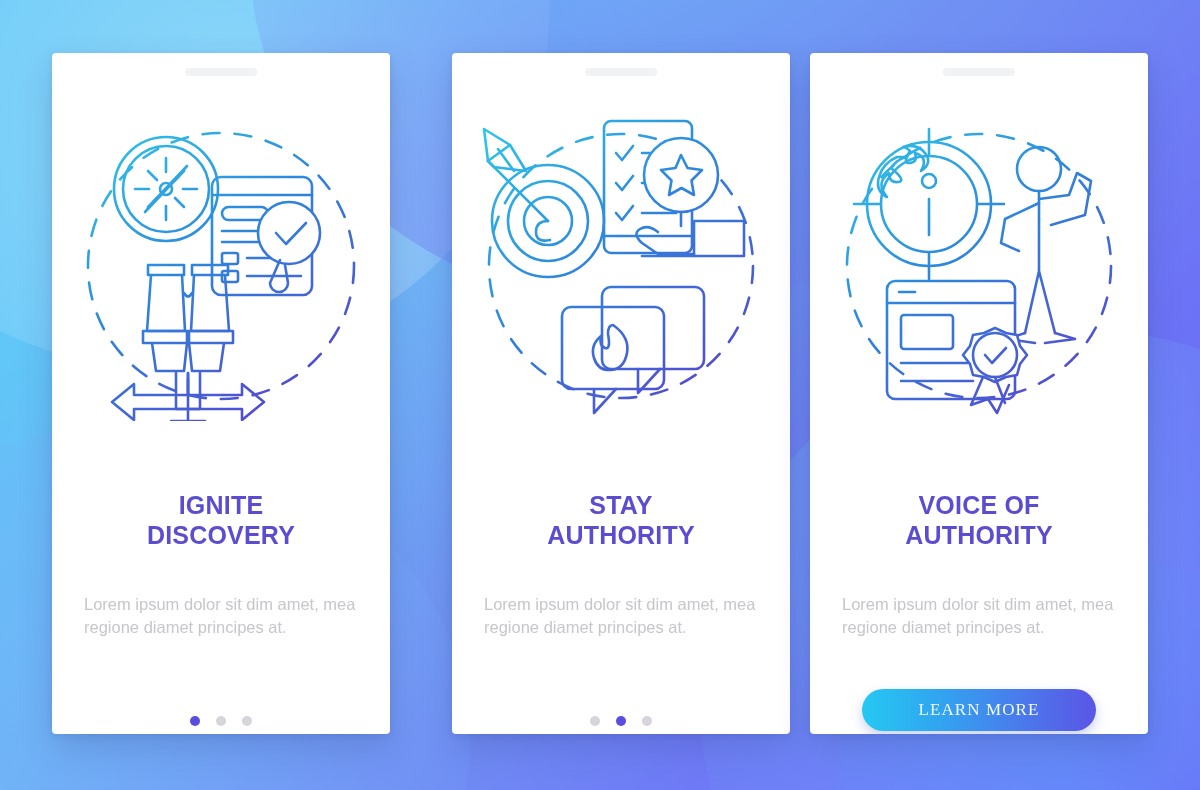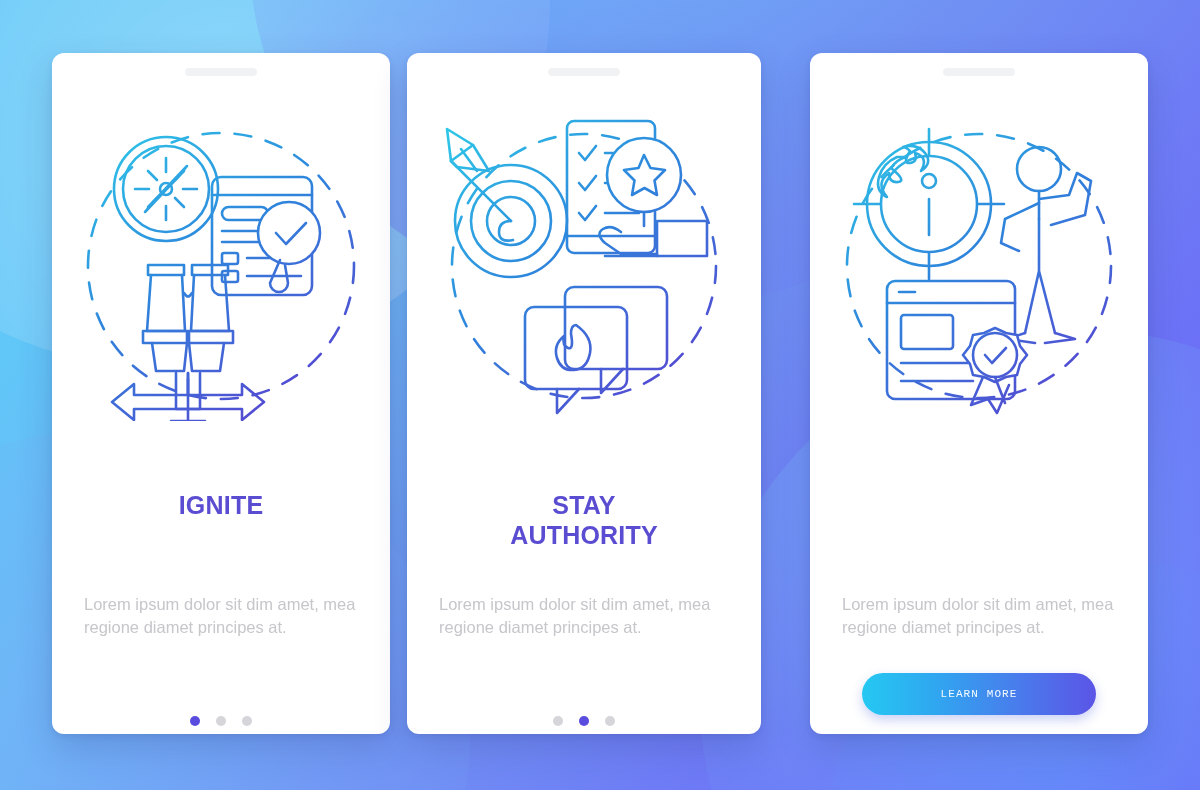--- a/index.html
+++ b/index.html
@@ -21,26 +21,26 @@
   #blob-c{ left:700px; top:330px; width:760px; height:740px;
     background:radial-gradient(circle at 40% 35%, rgba(120,205,250,.45), rgba(120,205,250,0) 63%);}
   #blob-d{ left:-250px; top:430px; width:720px; height:620px;
     background:radial-gradient(circle at 70% 30%, rgba(120,170,250,.35), rgba(120,170,250,0) 68%);}
   #blob-e{ left:830px; top:560px; width:560px; height:520px;
     background:radial-gradient(circle at 40% 40%, rgba(88,150,250,.40), rgba(88,150,250,0) 64%);}
 
   .phones{position:absolute;inset:0;}
   .phone{
     position:absolute;top:53px;width:338px;height:681px;
-    background:#ffffff;border-radius:12px;
+    background:#ffffff;border-radius:4px;
     box-shadow:0 14px 34px rgba(40,50,120,.20), 0 2px 6px rgba(40,50,120,.10);
     overflow:hidden;
   }
   #phone-1{left:52px;}
-  #phone-2{left:407px;padding-left:16px;}
+  #phone-2{left:452px;}
   #phone-3{left:810px;}
   .notch{
     position:absolute;left:50%;transform:translateX(-50%);top:15px;
     width:72px;height:8px;border-radius:5px;background:#f1f2f4;
   }
   .art{position:absolute;left:0;top:58px;width:100%;height:340px;}
   .art svg{display:block;margin:0 auto;}
   .title{
     position:absolute;left:18px;right:18px;top:437px;
     text-align:center;font-size:25px;line-height:30px;font-weight:bold;
@@ -50,25 +50,25 @@
     position:absolute;left:32px;right:32px;top:540px;
     font-size:16.5px;line-height:23px;color:#C6C6CB;
   }
   .dots{
     position:absolute;left:0;right:0;top:663px;
     display:flex;justify-content:center;gap:16px;
   }
   .dot{width:10px;height:10px;border-radius:50%;background:#d5d5da;}
   .dot.active{background:#5B4CE0;}
   .cta{
-    position:absolute;left:50%;transform:translateX(-50%);top:620px;
+    position:absolute;left:50%;transform:translateX(-50%);top:636px;
     width:234px;height:42px;border:0;border-radius:21px;
     background:linear-gradient(90deg,#25C8F2 0%, #2FA8F0 30%, #4A7AEC 68%, #5B55E6 100%);
-    color:#F2FBFF;font-family:Liberation Mono, monospace;
-    font-size:11px;letter-spacing:1.1px;cursor:pointer;
+    color:#F2FBFF;font-family:Liberation Serif, serif;
+    font-size:17px;letter-spacing:1.1px;cursor:pointer;
     box-shadow:0 5px 12px rgba(70,90,220,.28);
   }
 </style>
 </head>
 <body>
 
 <div id="stage">
 
   <div class="blob" id="blob-a"></div>
   <div class="blob" id="blob-b"></div>
@@ -120,20 +120,21 @@
 
             <path d="M107 262v22H53v-11l-22 18 22 18v-11h66v-36"></path>
             <path d="M107 262v22h54v-11l22 18-22 18v-11H95v-36"></path>
             <path d="M107 268v42H90l17 21 17-21h-17v-42"></path>
           </g>
         </svg>
       </div>
 
       <div class="title">
         <span>IGNITE</span><br>
+        <span>DISCOVERY</span>
       </div>
 
       <div class="body-copy">Lorem ipsum dolor sit dim amet, mea regione diamet principes at.</div>
 
       <div class="dots">
         <span class="dot active"></span>
         <span class="dot"></span>
         <span class="dot"></span>
       </div>
     </div>
@@ -239,20 +240,24 @@
             <path d="M64 252h86M64 270h72"></path>
 
             <path d="M147 222l11-5 11 5 11 2 3 11 7 9-7 9-3 11-11 2-11 5-11-5-11-2-3-11-7-9 7-9 3-11z" fill="#fff"></path>
             <circle cx="158" cy="244" r="22" fill="#fff"></circle>
             <path d="M148 244l7 8 14-15"></path>
             <path d="M146 266l-12 28 17-6 9 14 12-28M158 266l10 26"></path>
           </g>
         </svg>
       </div>
 
+      <div class="title">
+        <span>VOICE OF</span><br>
+        <span>AUTHORITY</span>
+      </div>
 
       <div class="body-copy">Lorem ipsum dolor sit dim amet, mea regione diamet principes at.</div>
 
       <button class="cta">LEARN MORE</button>
     </div>
 
   </div>
 </div>
 
 </body></html>

